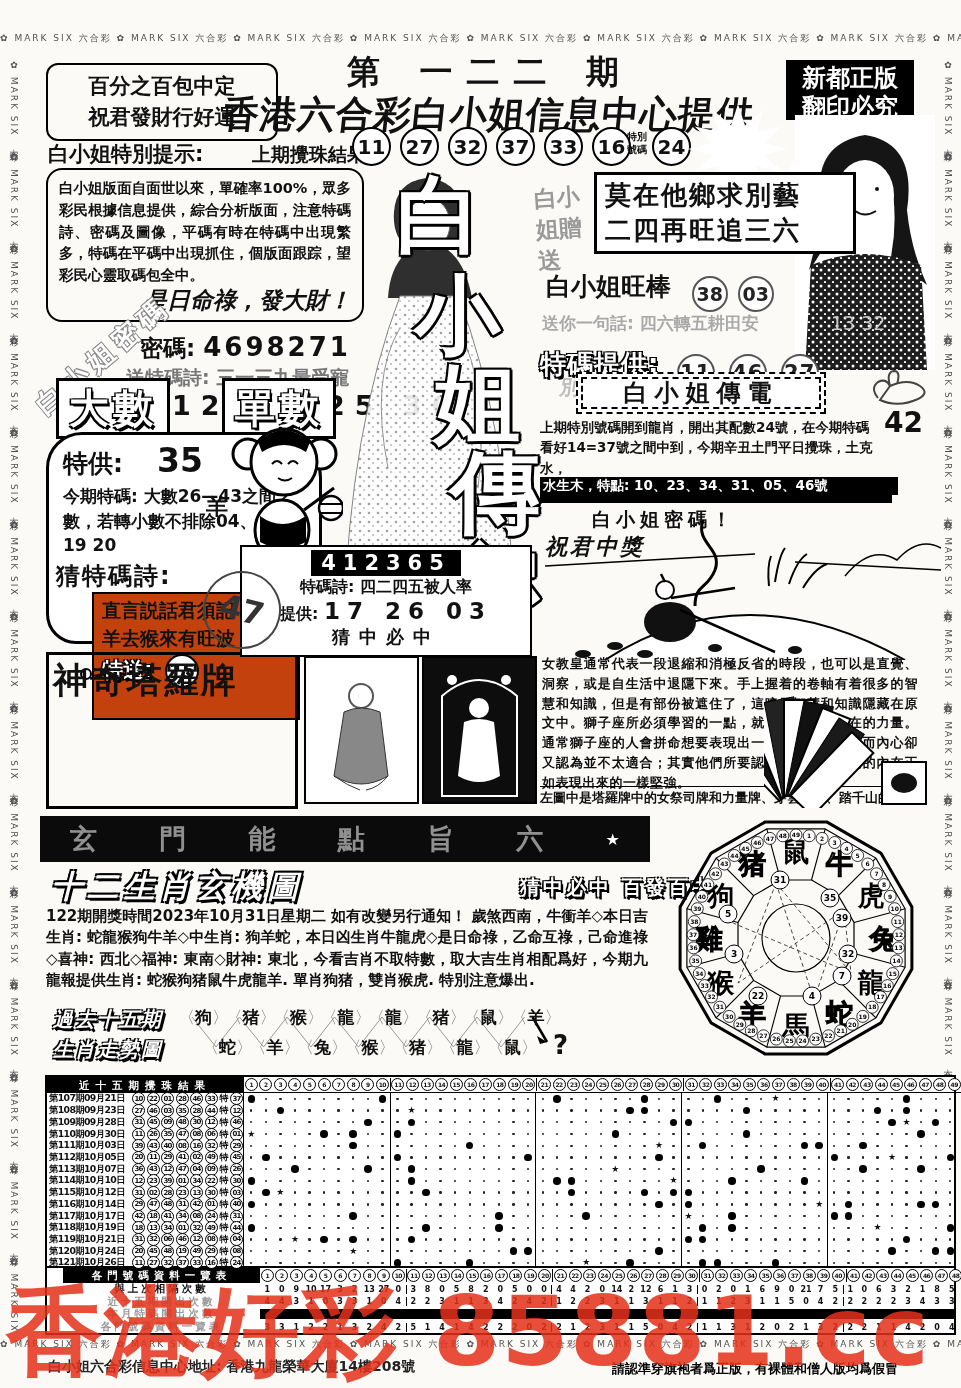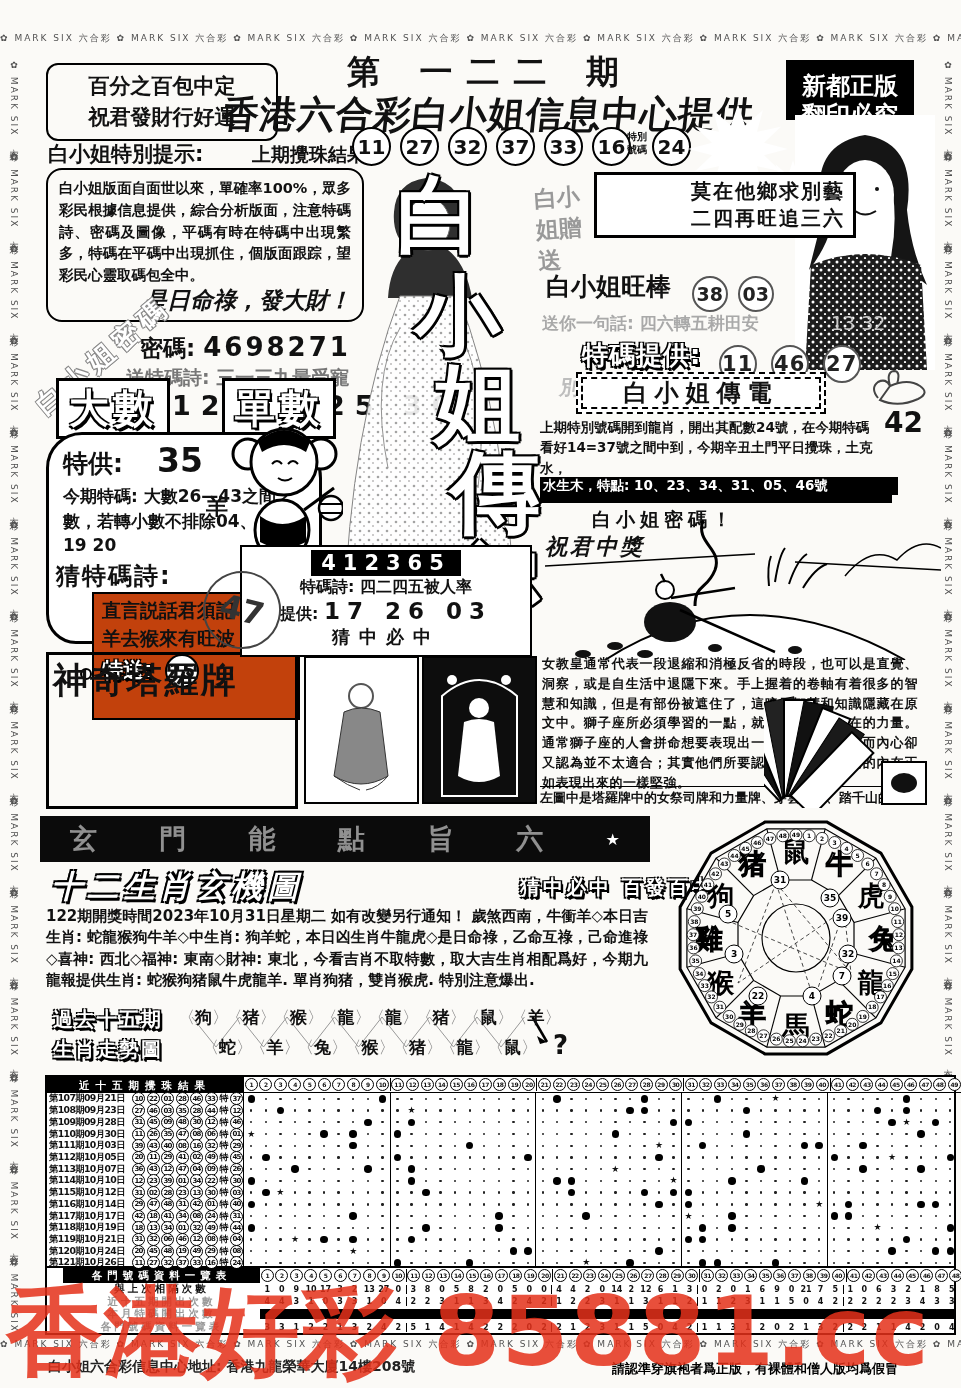--- a/index.html
+++ b/index.html
@@ -13,21 +13,21 @@
   #bs-top{left:0;top:32px;width:961px;height:16px;}
   #bs-bottom{left:0;top:1338px;width:961px;height:16px;}
   #bs-left,#bs-right{writing-mode:vertical-rl;width:16px;height:1270px;top:60px;}
   #bs-left{left:4px;} #bs-right{left:938px;}
   
   #corner-box{left:46px;top:63px;width:228px;height:74px;border:2.5px solid #000;border-radius:12px;
       display:flex;flex-direction:column;justify-content:center;text-align:center;font-size:21px;font-weight:800;line-height:1.5;}
   #issue{left:290px;top:50px;width:400px;text-align:center;font-size:33px;font-weight:900;letter-spacing:14px;}
   #main-title{left:168px;top:90px;width:640px;text-align:center;font-size:37px;font-weight:900;transform:skewX(-6deg);letter-spacing:1px;}
   #stamp-box{left:786px;top:60px;width:128px;height:60px;background:#000;color:#fff;text-align:center;
-      font-size:24px;font-weight:900;line-height:1.2;padding-top:12px;box-sizing:border-box;}
+      font-size:24px;font-weight:900;line-height:1.2;padding-top:4px;box-sizing:border-box;}
   #hint-label{left:48px;top:140px;font-size:21px;font-weight:900;}
   #last-label{left:252px;top:142px;font-size:19px;font-weight:700;}
   #last-nums{left:352px;top:127px;display:flex;gap:9px;}
   .big-c{width:35px;height:35px;border:2.5px solid #000;border-radius:50%;display:inline-flex;align-items:center;justify-content:center;
       font-size:20px;font-weight:900;background:#fff;}
   #special-label{left:627px;top:131px;font-size:10px;font-weight:800;line-height:1.25;text-align:center;}
   #special-num{left:652px;top:127px;}
   .star16{background:#fff;filter:drop-shadow(0 0 1px #000) drop-shadow(0 0 1px #000);
     clip-path:polygon(100% 50%,76.1% 57%,93.3% 75%,69.1% 69.1%,75% 93.3%,57% 76.1%,50% 100%,43% 76.1%,25% 93.3%,30.9% 69.1%,6.7% 75%,23.9% 57%,0% 50%,23.9% 43%,6.7% 25%,30.9% 30.9%,25% 6.7%,43% 23.9%,50% 0%,57% 23.9%,75% 6.7%,69.1% 30.9%,93.3% 25%,76.1% 43%);}
   
@@ -67,27 +67,27 @@
   #mid-provide b{font-size:23px;letter-spacing:7px;}
   #mid-slogan{font-size:18px;font-weight:900;letter-spacing:9px;}
   #mid-stamp{left:203px;top:571px;width:74px;height:74px;border:2.5px solid #444;border-radius:50%;display:flex;align-items:center;justify-content:center;
       font-size:32px;font-weight:700;color:#333;transform:rotate(14deg);z-index:6;}
   
   .ct-char{position:absolute;font-weight:900;color:#fff;z-index:4;
       text-shadow:-2px -2px 0 #000,2px -2px 0 #000,-2px 2px 0 #000,2px 2px 0 #000,0 3px 0 #000,3px 0 0 #000;}
   
   #gift-label{left:536px;top:182px;width:60px;font-size:23px;font-weight:800;color:#999;transform:rotate(-4deg);line-height:1.35;}
   #couplet-box{left:594px;top:172px;width:240px;border:3.5px solid #000;padding:3px 8px;background:#fff;}
-  .couplet-l{font-size:20px;font-weight:900;letter-spacing:2px;white-space:nowrap;text-align:right;}
+  .couplet-l{font-size:26px;font-weight:900;letter-spacing:2px;white-space:nowrap;}
   #wang-row{left:546px;top:270px;font-size:25px;font-weight:900;}
   #wang-nums{display:inline-flex;gap:10px;margin-left:12px;vertical-align:-6px;}
   .mid-c{width:32px;height:32px;border:2px solid #555;border-radius:50%;display:inline-flex;align-items:center;justify-content:center;
       font-size:19px;font-weight:800;color:#222;background:#fff;}
   #faint1{left:542px;top:312px;font-size:17px;font-weight:800;color:#a9a9a9;}
-  #tema-row{left:540px;top:338px;font-size:26px;letter-spacing:1px;margin-left:42px;}
+  #tema-row{left:540px;top:347px;font-size:26px;letter-spacing:1px;}
   #tema-nums{display:inline-flex;gap:14px;margin-left:8px;vertical-align:-7px;}
   #faint2{left:560px;top:374px;font-size:20px;font-weight:800;color:#bdbdbd;letter-spacing:6px;transform:skewX(-8deg);}
   
   #cd-title{left:576px;top:372px;width:246px;height:38px;border:2px dashed #000;outline:2px dashed #000;outline-offset:-7px;
       display:flex;align-items:center;justify-content:center;font-size:24px;font-weight:900;letter-spacing:7px;background:#fff;z-index:3;}
   #cd-body{left:540px;top:417px;width:338px;font-size:13.5px;font-weight:700;line-height:1.5;}
   #cd-highlight{left:540px;top:477px;width:352px;background:#000;color:#fff;font-size:13.5px;font-weight:800;padding:0 3px;}
   #cd-bar{left:540px;top:495px;width:352px;height:8px;background:#000;}
   #cd-notice{left:592px;top:507px;font-size:19px;font-weight:800;letter-spacing:5px;}
   #cd-wish{left:545px;top:532px;font-size:22px;font-weight:700;font-style:italic;letter-spacing:3px;}
@@ -105,21 +105,21 @@
       padding:0 30px;box-sizing:border-box;}
   .banner-ch{font-size:27px;font-weight:900;color:rgba(255,255,255,.55);}
   #banner-star{color:#fff;font-size:16px;}
   
   #zs-heading{left:54px;top:866px;font-size:31px;font-weight:900;letter-spacing:5px;transform:skewX(-14deg);
       color:#fff;text-shadow:-2px -2px 0 #000,2px -2px 0 #000,-2px 2px 0 #000,2px 2px 0 #000,3px 3px 0 #000;}
   #zs-slogan{left:520px;top:874px;font-size:20px;letter-spacing:3px;}
   #zs-body{left:46px;top:906px;width:602px;font-size:15px;font-weight:700;line-height:1.42;text-align:justify;}
   
   #trend{left:45px;top:1000px;width:600px;height:72px;}
-  #trend-label{position:absolute;left:8px;top:4px;font-size:20px;letter-spacing:2px;line-height:1.5;}
+  #trend-label{position:absolute;left:8px;top:4px;font-size:20px;letter-spacing:2px;line-height:1.5;font-style:italic;}
   .tnode{position:absolute;font-size:17px;font-weight:900;white-space:nowrap;}
   .tnode:before{content:"〈";color:#888;font-weight:400;} .tnode:after{content:"〉";color:#888;font-weight:400;}
   #trend-q{position:absolute;font-size:26px;font-weight:900;}
   
   #results-table{left:45px;top:1075px;width:911px;height:193px;border:2px solid #000;box-sizing:border-box;display:flex;background:#fff;}
   #res-left{width:197px;border-right:1.5px solid #000;box-sizing:border-box;}
   #res-header-bar{height:16px;background:#000;color:#fff;font-size:10.5px;font-weight:800;letter-spacing:6px;text-align:center;line-height:16px;}
   .res-row{height:11.73px;display:flex;align-items:center;padding-left:2px;}
   .res-period{font-size:9.3px;font-weight:700;letter-spacing:-.6px;width:84px;white-space:nowrap;}
   .res-c{width:11px;height:11px;border:1px solid #000;border-radius:50%;display:inline-flex;align-items:center;justify-content:center;

